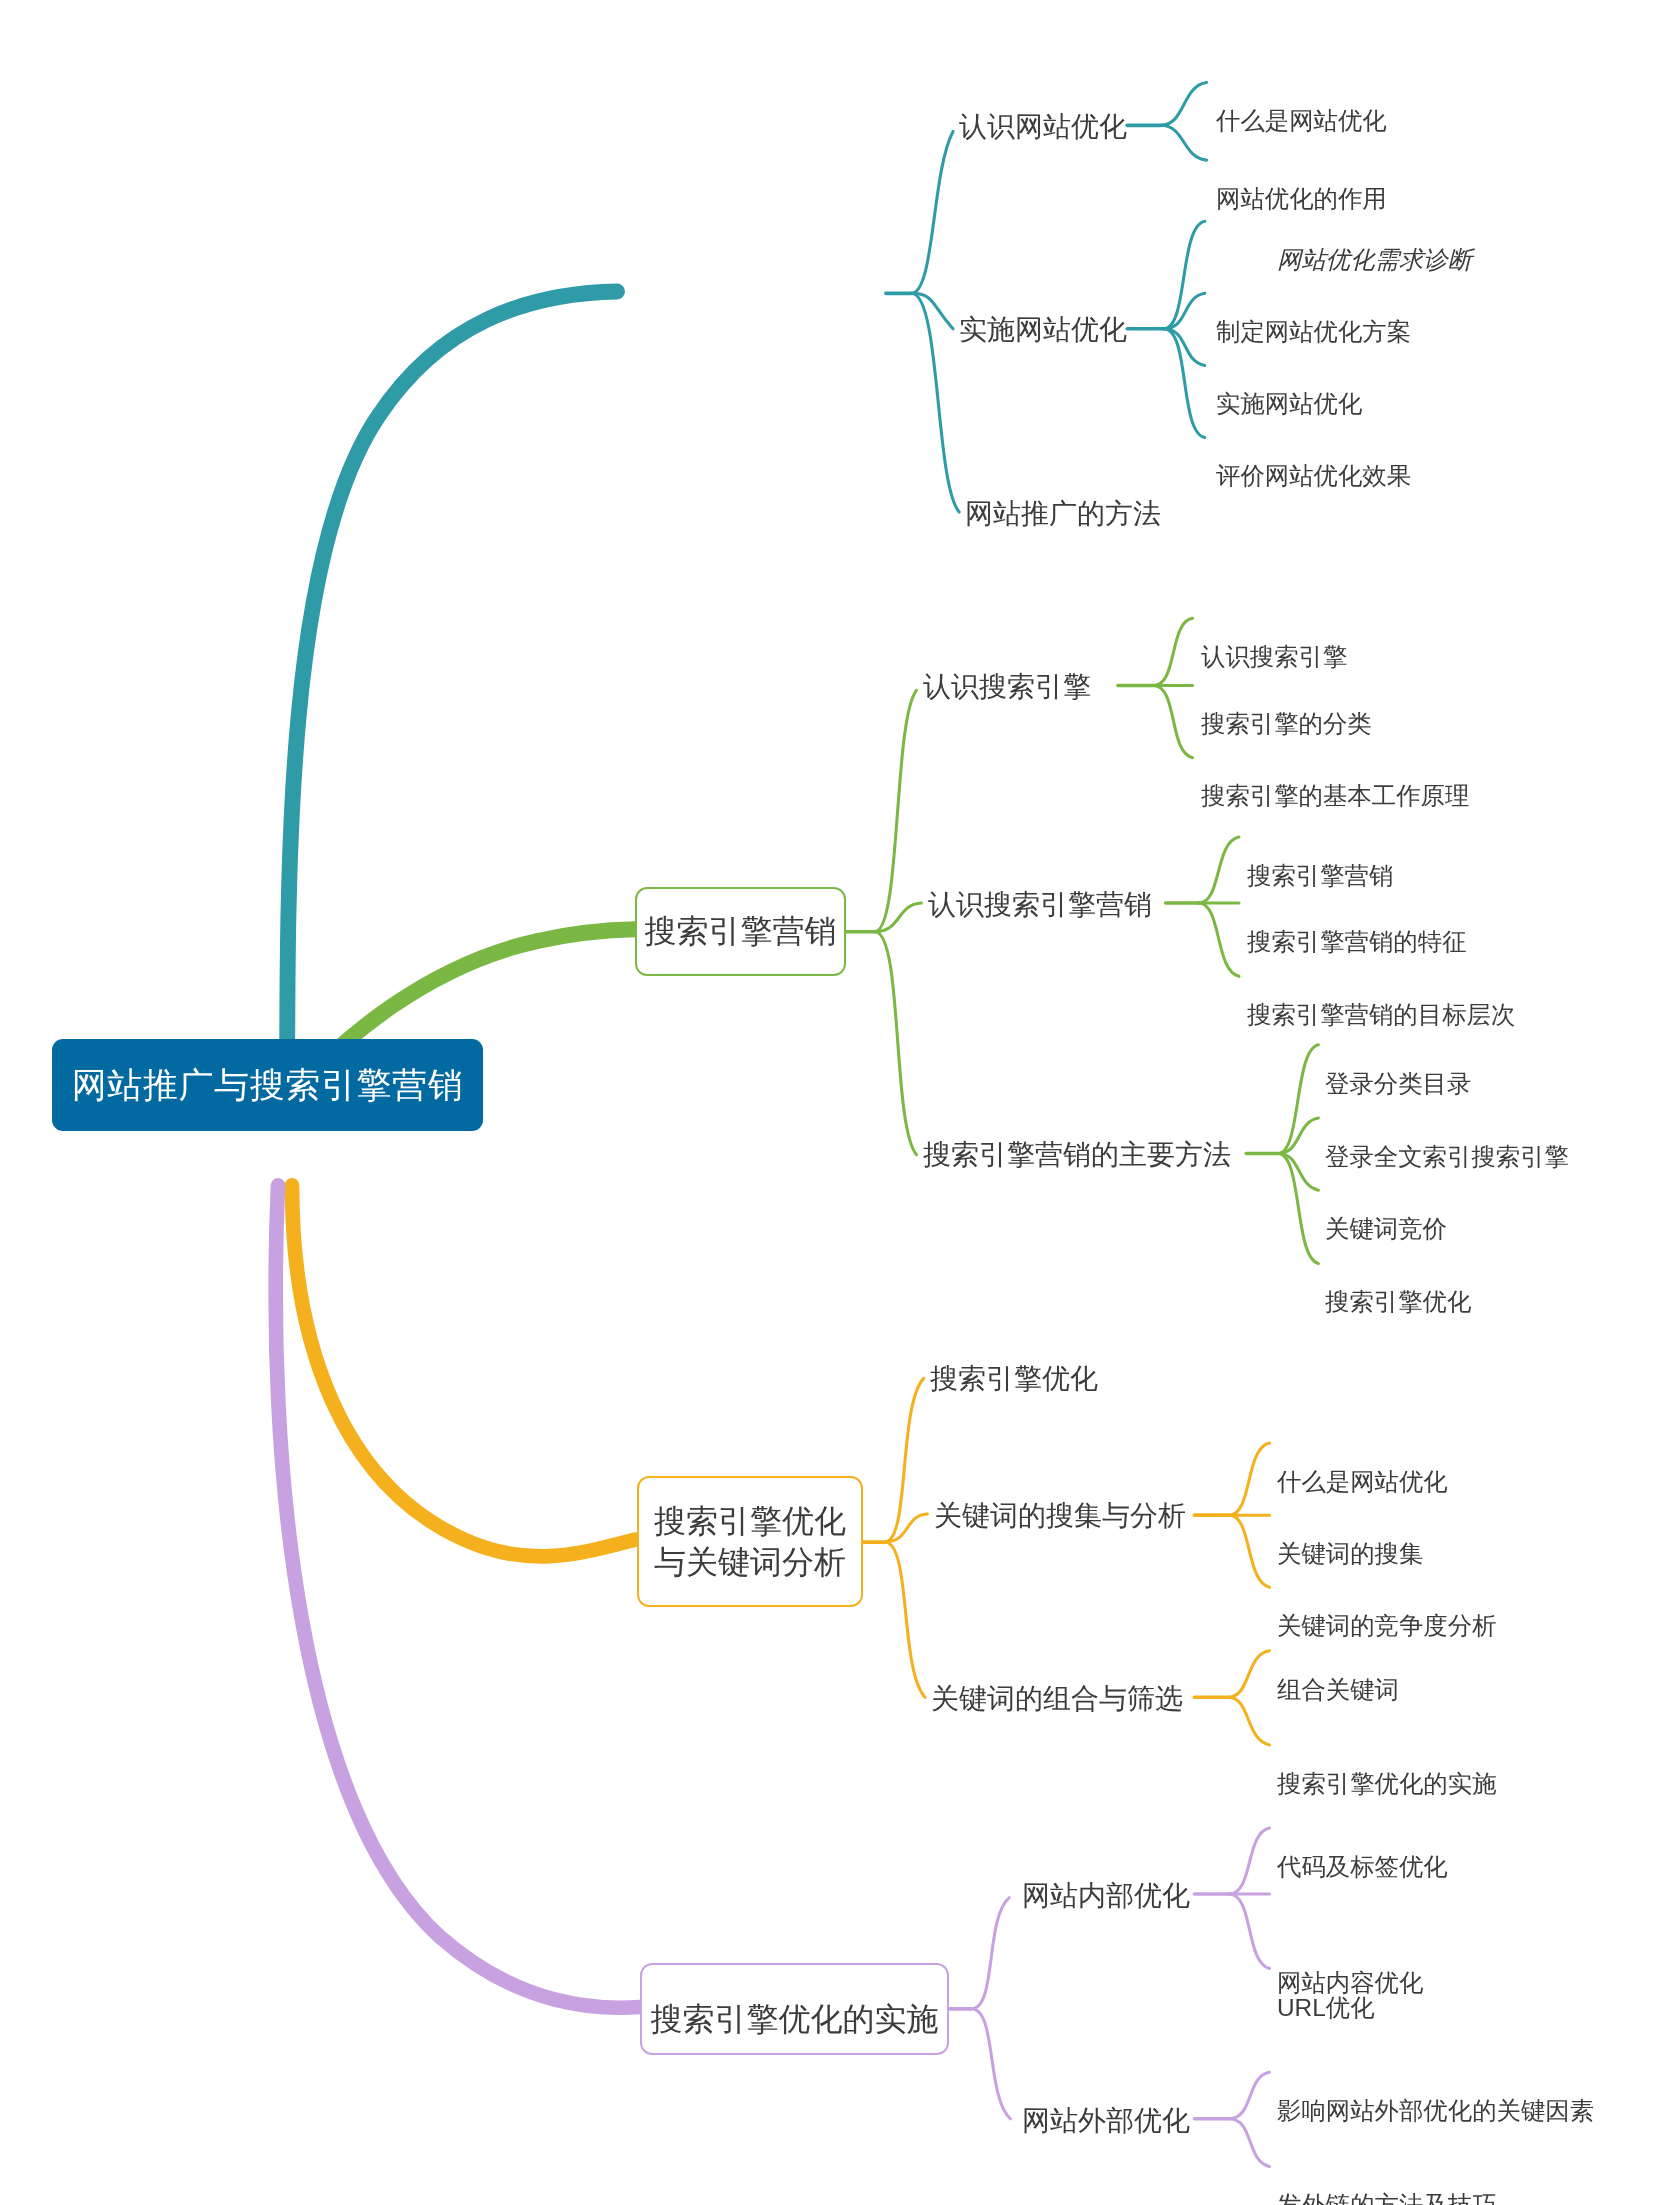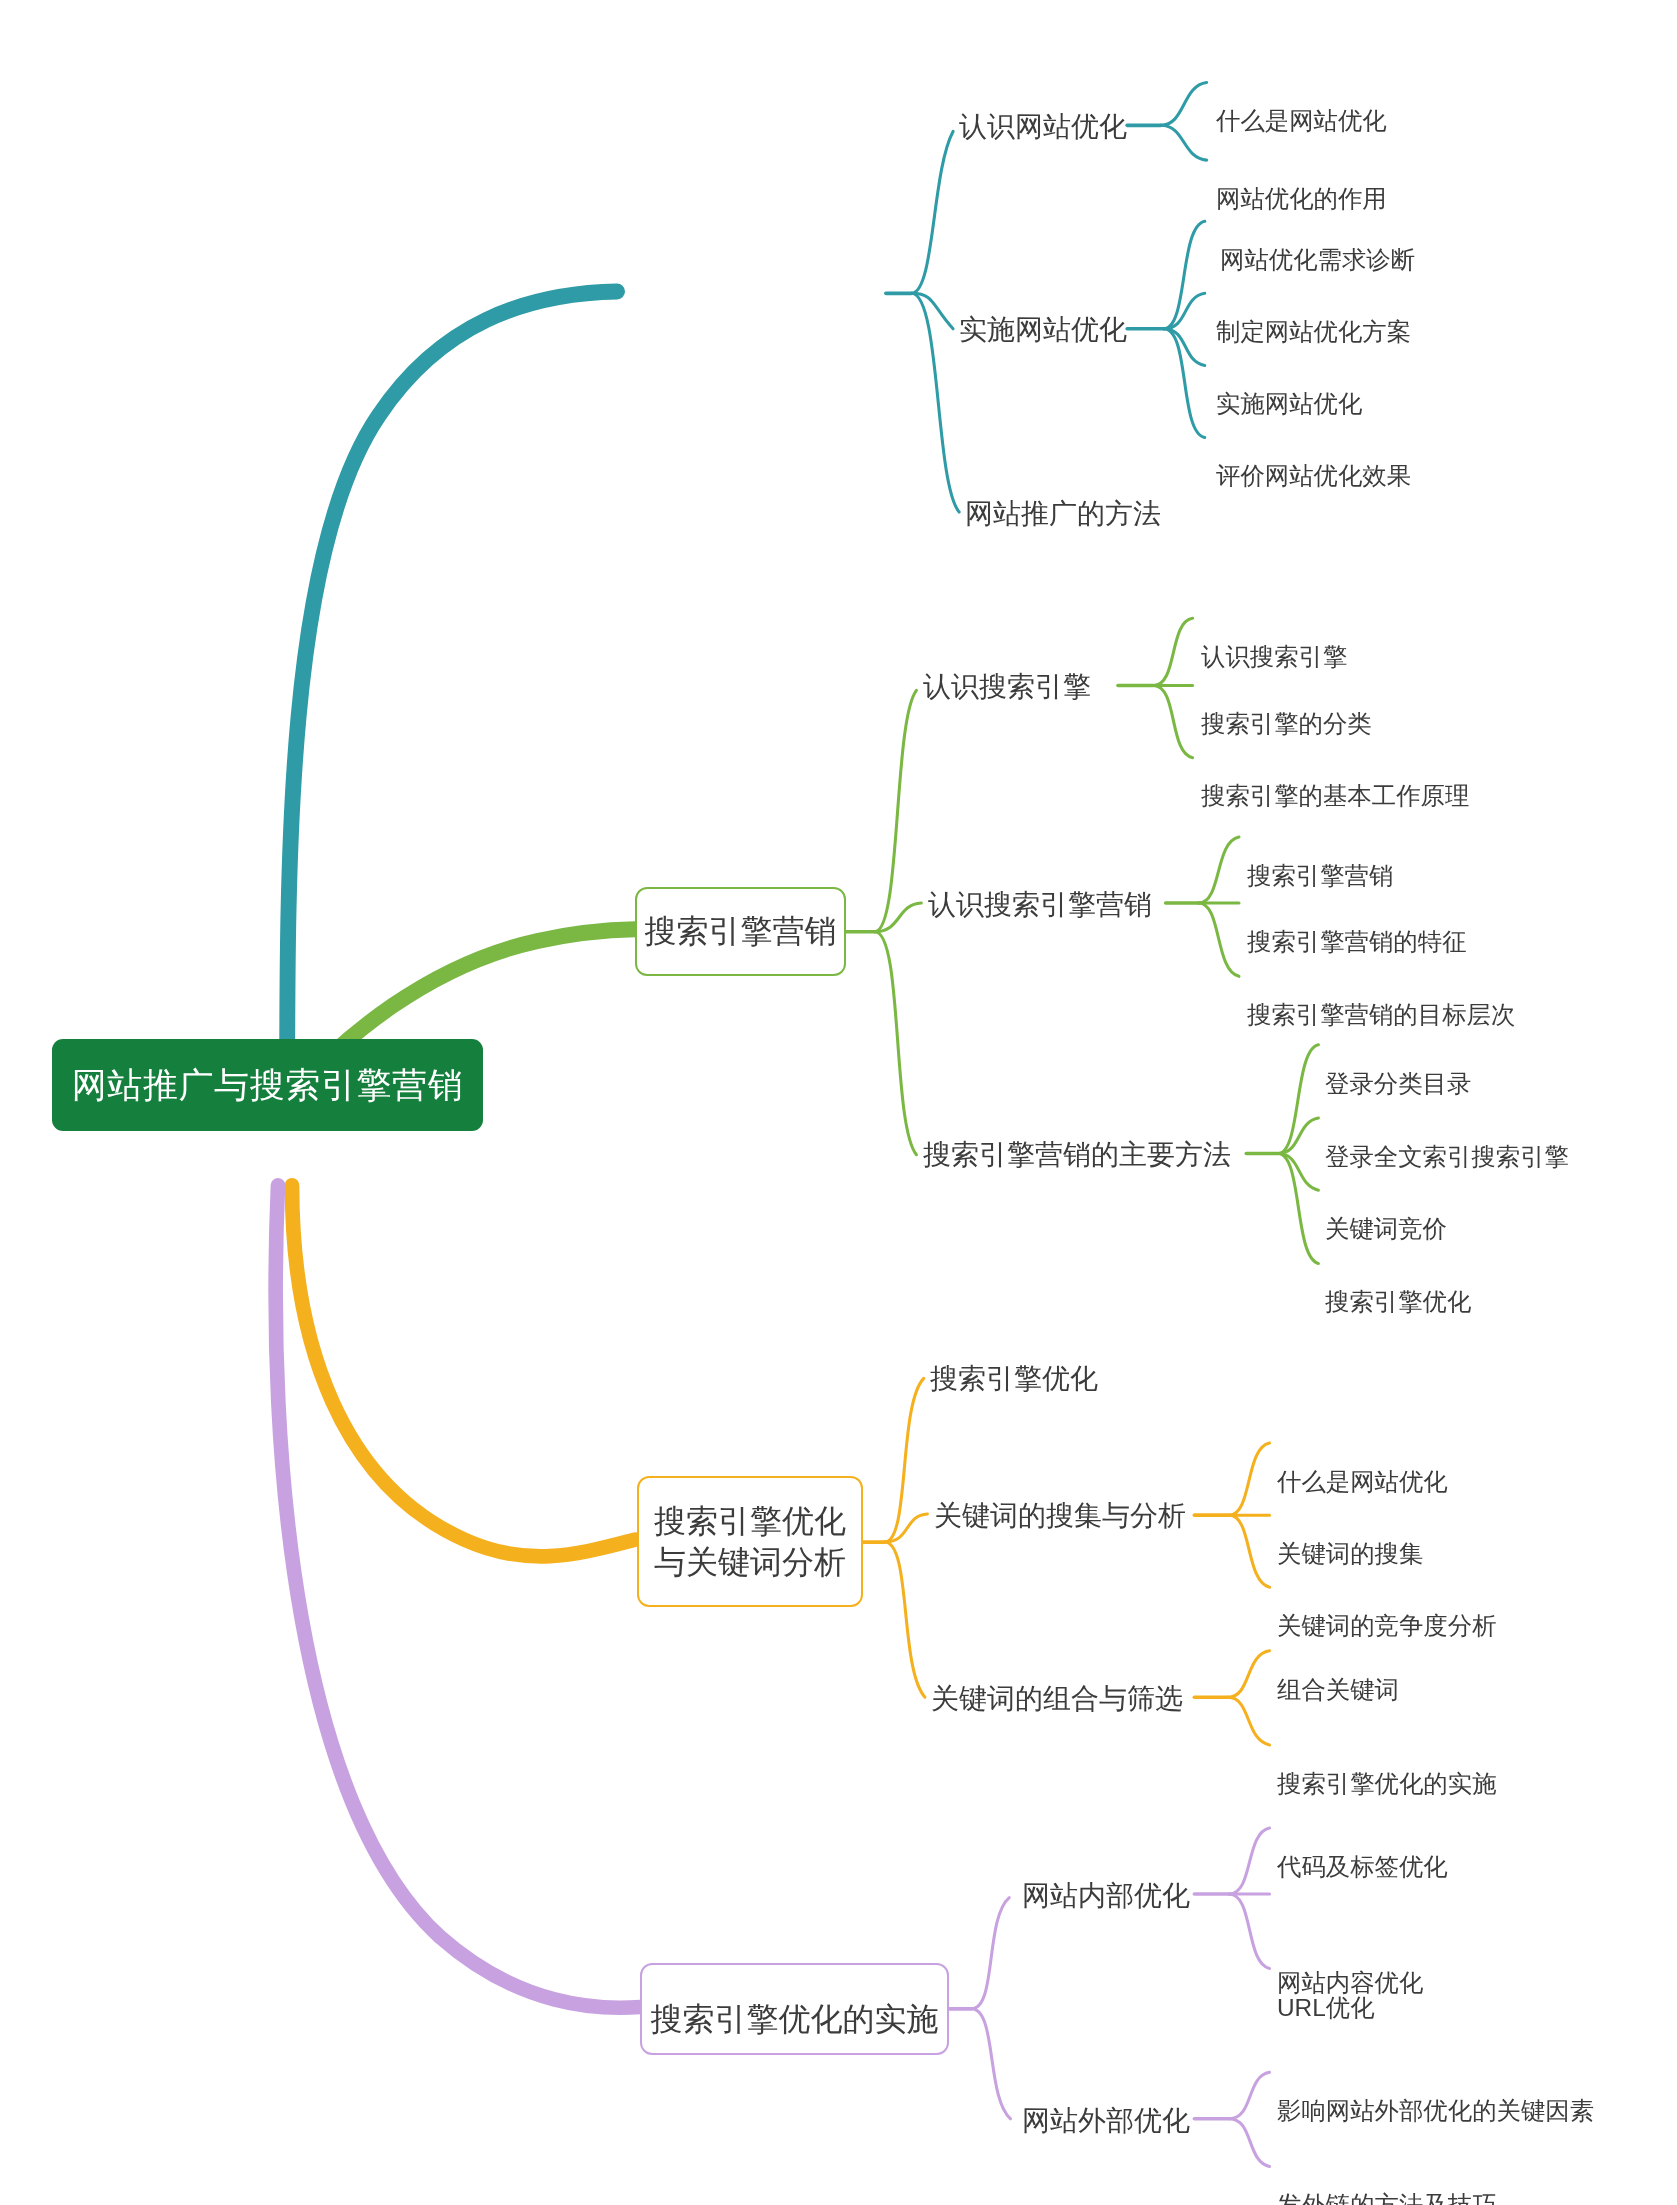--- a/index.html
+++ b/index.html
@@ -28,21 +28,21 @@
     pointer-events: none;
   }
   .node {
     position: absolute;
     white-space: nowrap;
     color: #3c3c3c;
     line-height: 1.28;
   }
   
   .root-node {
-    background: #15803d;
+    background: #0369a1;
     border-radius: 11px;
     color: #ffffff;
     font-size: 35px;
     padding: 36px 23px;
     letter-spacing: 0.6px;
     box-sizing: border-box;
     display: flex;
     align-items: center;
     justify-content: center;
   }
@@ -166,21 +166,21 @@
   <div class="node leaf-node" style="left:1216px; top:67px;">
     <span>什么是网站优化</span>
   </div>
   <div class="node leaf-node" style="left:1216px; top:145px;">
     <span>网站优化的作用</span>
   </div>
 
   <div class="node sub-node" style="left:959px; top:312px;">
     <span>实施网站优化</span>
   </div>
-  <div class="node leaf-node" style="left:1220px; top:206px;">
+  <div class="node leaf-node" style="left:1277px; top:206px;font-style:italic;">
     <span>网站优化需求诊断</span>
   </div>
   <div class="node leaf-node" style="left:1216px; top:278px;">
     <span>制定网站优化方案</span>
   </div>
   <div class="node leaf-node" style="left:1216px; top:350px;">
     <span>实施网站优化</span>
   </div>
   <div class="node leaf-node" style="left:1216px; top:422px;">
     <span>评价网站优化效果</span>

